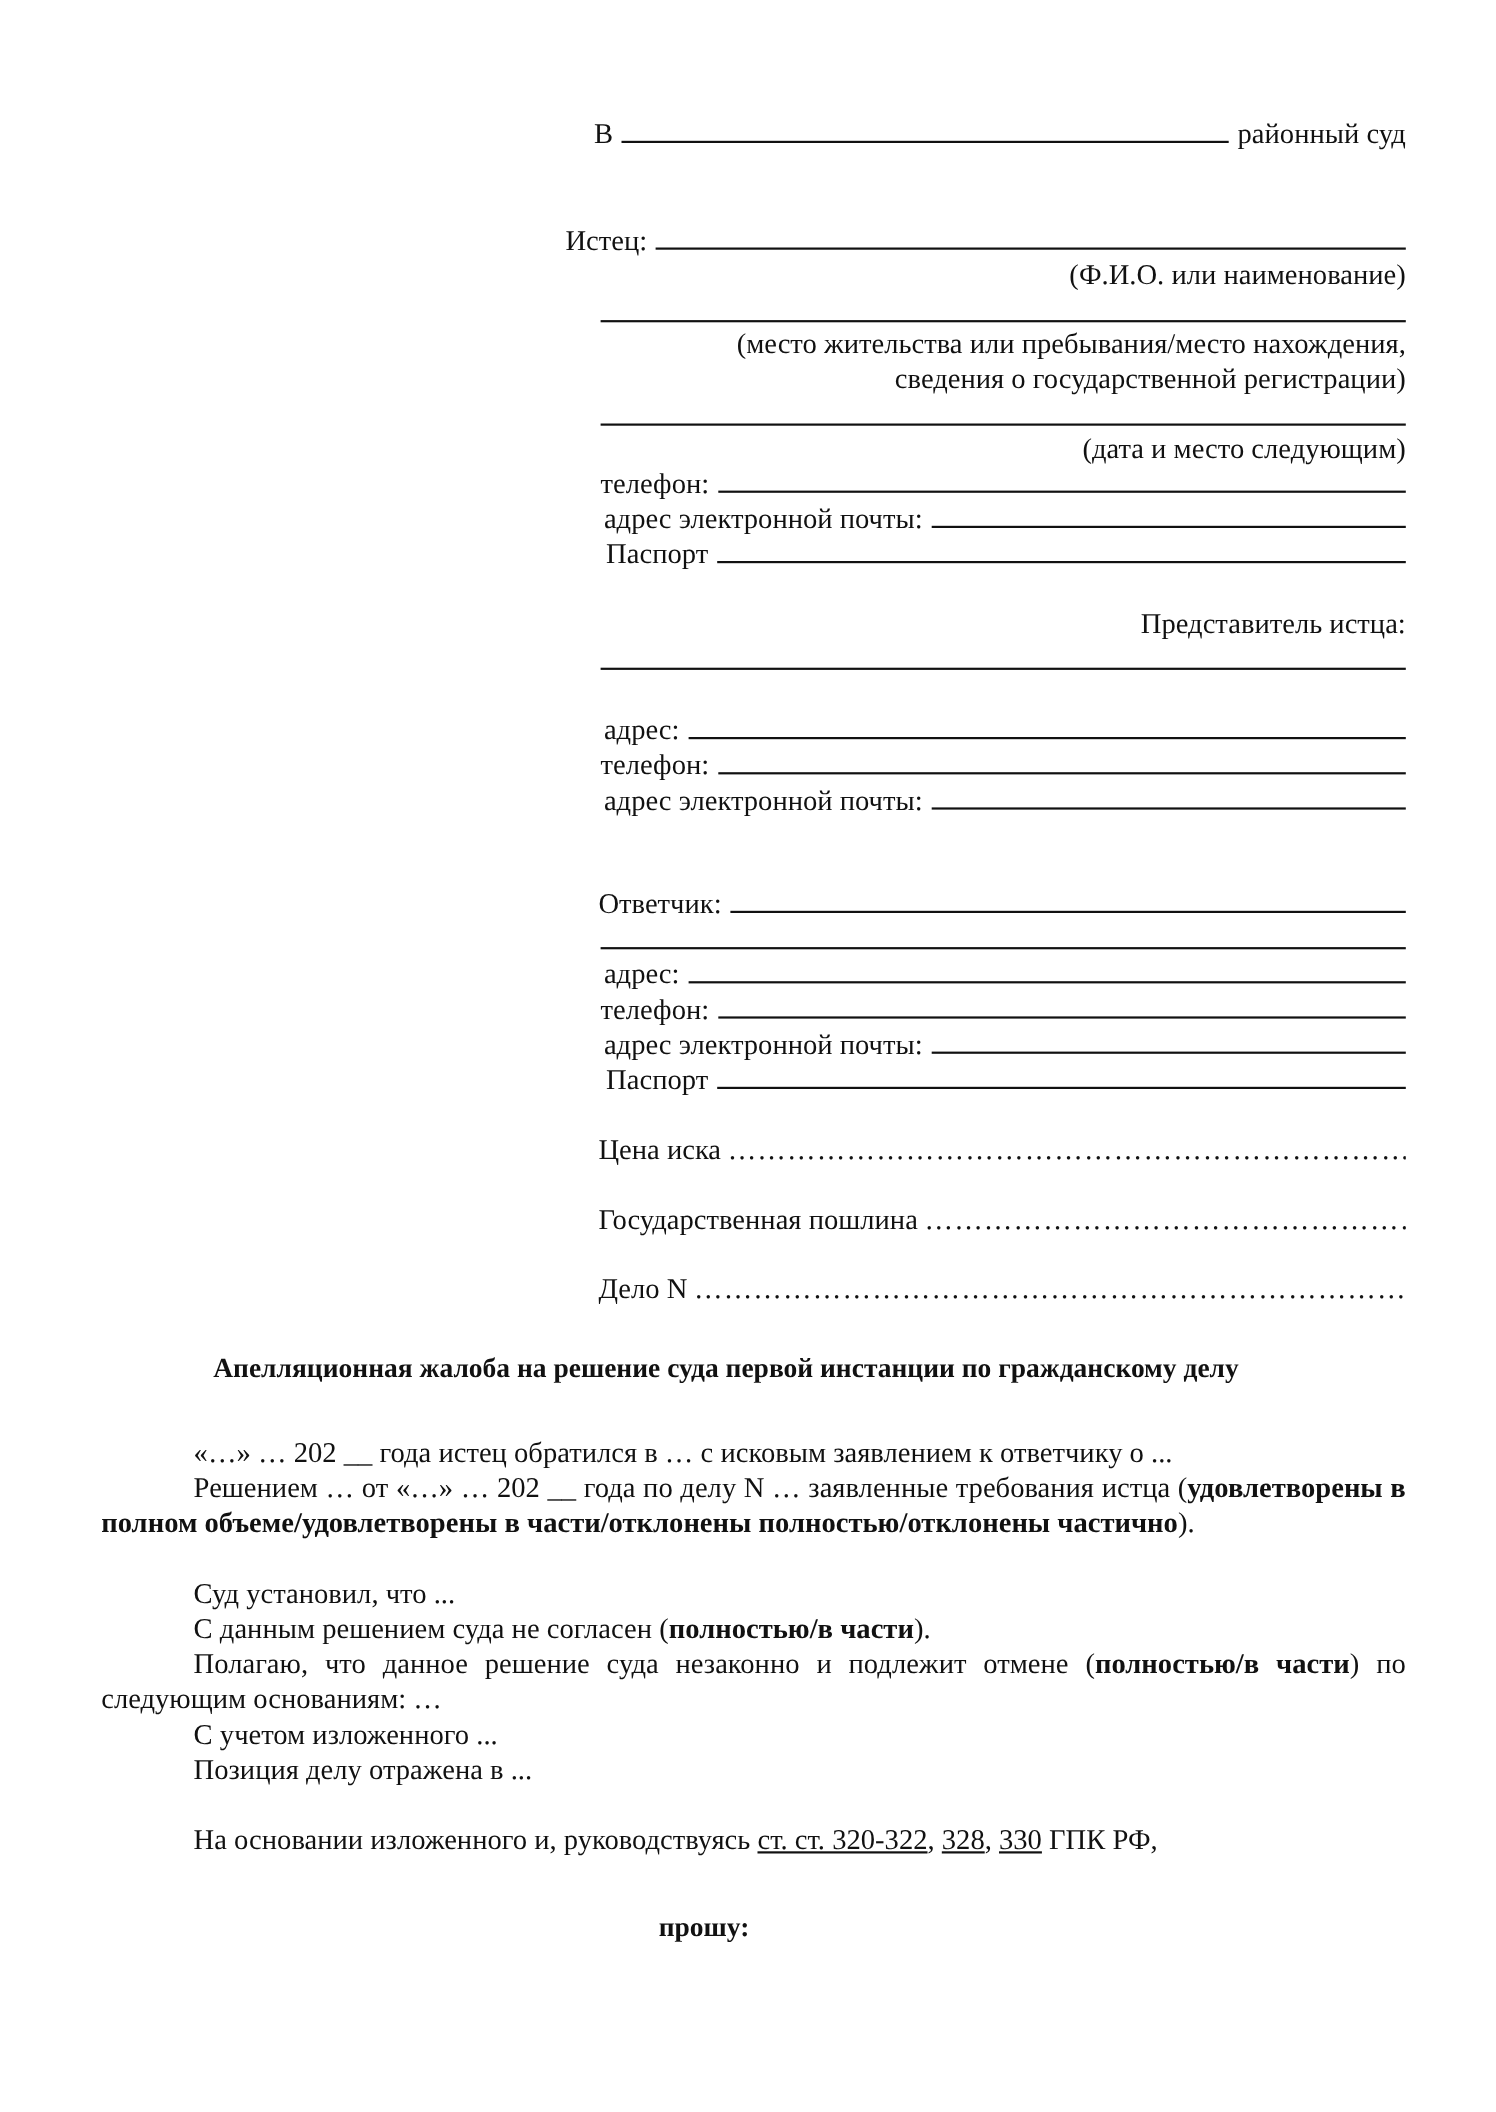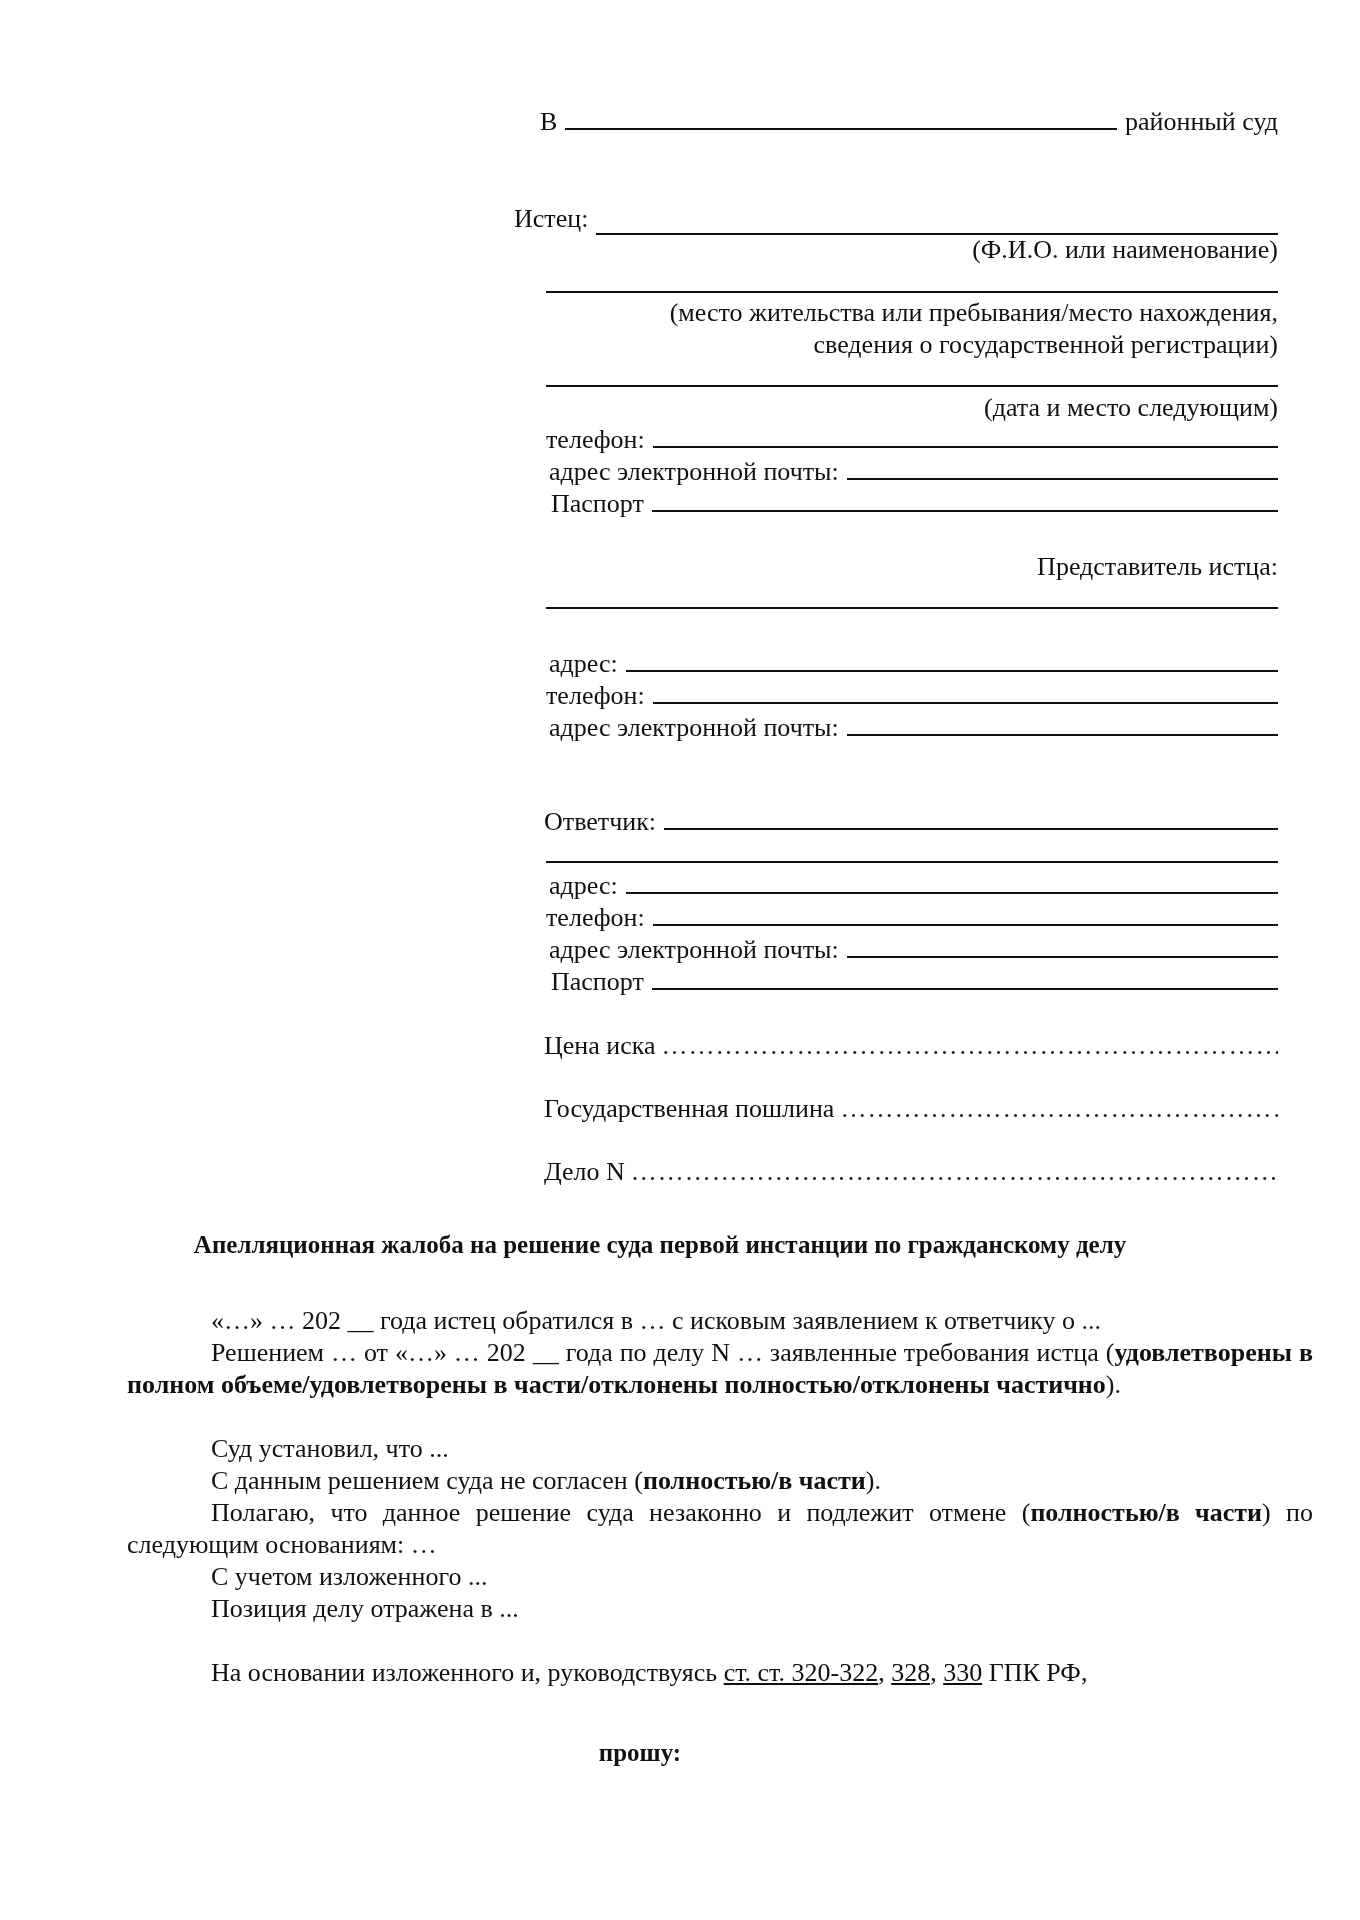--- a/index.html
+++ b/index.html
@@ -6,34 +6,34 @@
   body { width: 1360px; height: 1920px; position: relative; overflow: hidden;
          font-family: "Liberation Serif", serif; color: #111; font-size: 26px; }
   .abs { position: absolute; white-space: nowrap; line-height: 32px; }
   .r { text-align: right; }
   .field { position: absolute; display: flex; align-items: baseline; line-height: 32px; white-space: nowrap; }
   .field .line { flex: 1; border-bottom: 2px solid #111; margin-left: 8px; height: 22px; }
   .hline { position: absolute; border-bottom: 2px solid #111; height: 0; }
   .dots { flex: 1; overflow: hidden; margin-left: 6px; letter-spacing: 1px; }
   .title { position: absolute; left: 0; width: 1360px; text-align: center; font-weight: bold; font-size: 25px; line-height: 32px; }
   .para { position: absolute; left: 92px; width: 1186px; line-height: 32px; text-align: justify; }
-  .indent { text-indent: 84px; margin-left: 35px; }
+  .indent { text-indent: 84px; }
   b { font-weight: bold; }
   a.ref { color: #111; text-decoration: underline; }
 </style>
 </head>
 <body>
 
 <div class="field" style="left:540px; top:106px; width:738px;">
   <span>В</span>
   <span class="line" style="margin-right:8px;"></span>
   <span>районный суд</span>
 </div>
 
-<div class="field" style="left:514px; top:203px; width:764px;align-items:flex-end;">
+<div class="field" style="left:514px; top:203px; width:764px;">
   <span>Истец:</span>
   <span class="line"></span>
 </div>
 <div class="abs r" style="right:82px; top:234px;">(Ф.И.О. или наименование)</div>
 <div class="hline" style="left:546px; width:732px; top:291px;"></div>
 <div class="abs r" style="right:82px; top:297px;">(место жительства или пребывания/место нахождения,</div>
 <div class="abs r" style="right:82px; top:329px;margin-left:30px;">сведения о государственной регистрации)</div>
 <div class="hline" style="left:546px; width:732px; top:385px;"></div>
 <div class="abs r" style="right:82px; top:392px;">(дата и место следующим)</div>
 <div class="field" style="left:546px; top:424px; width:732px;">

